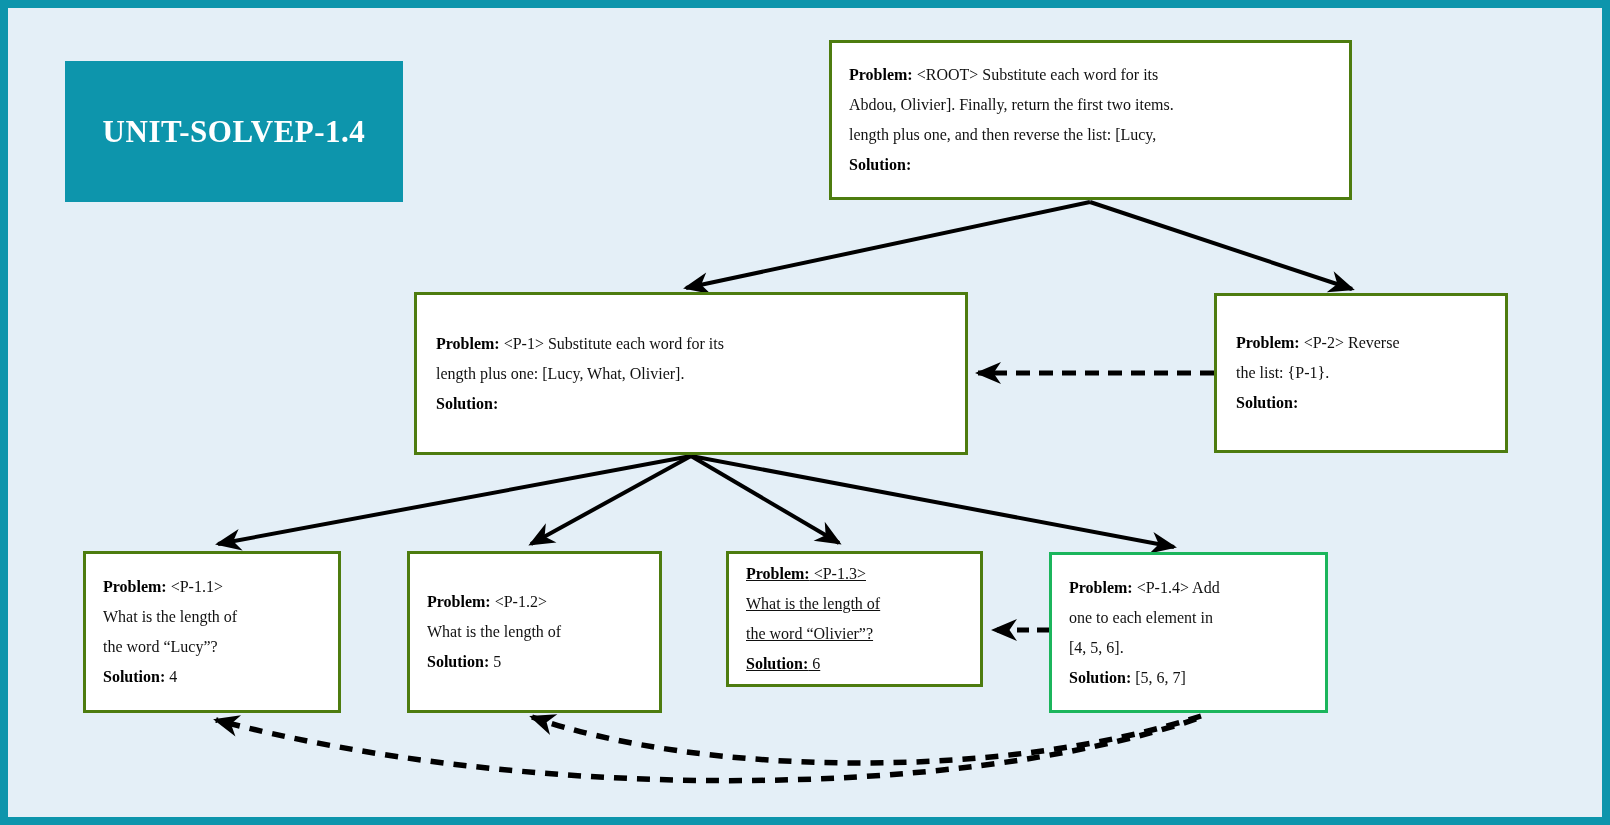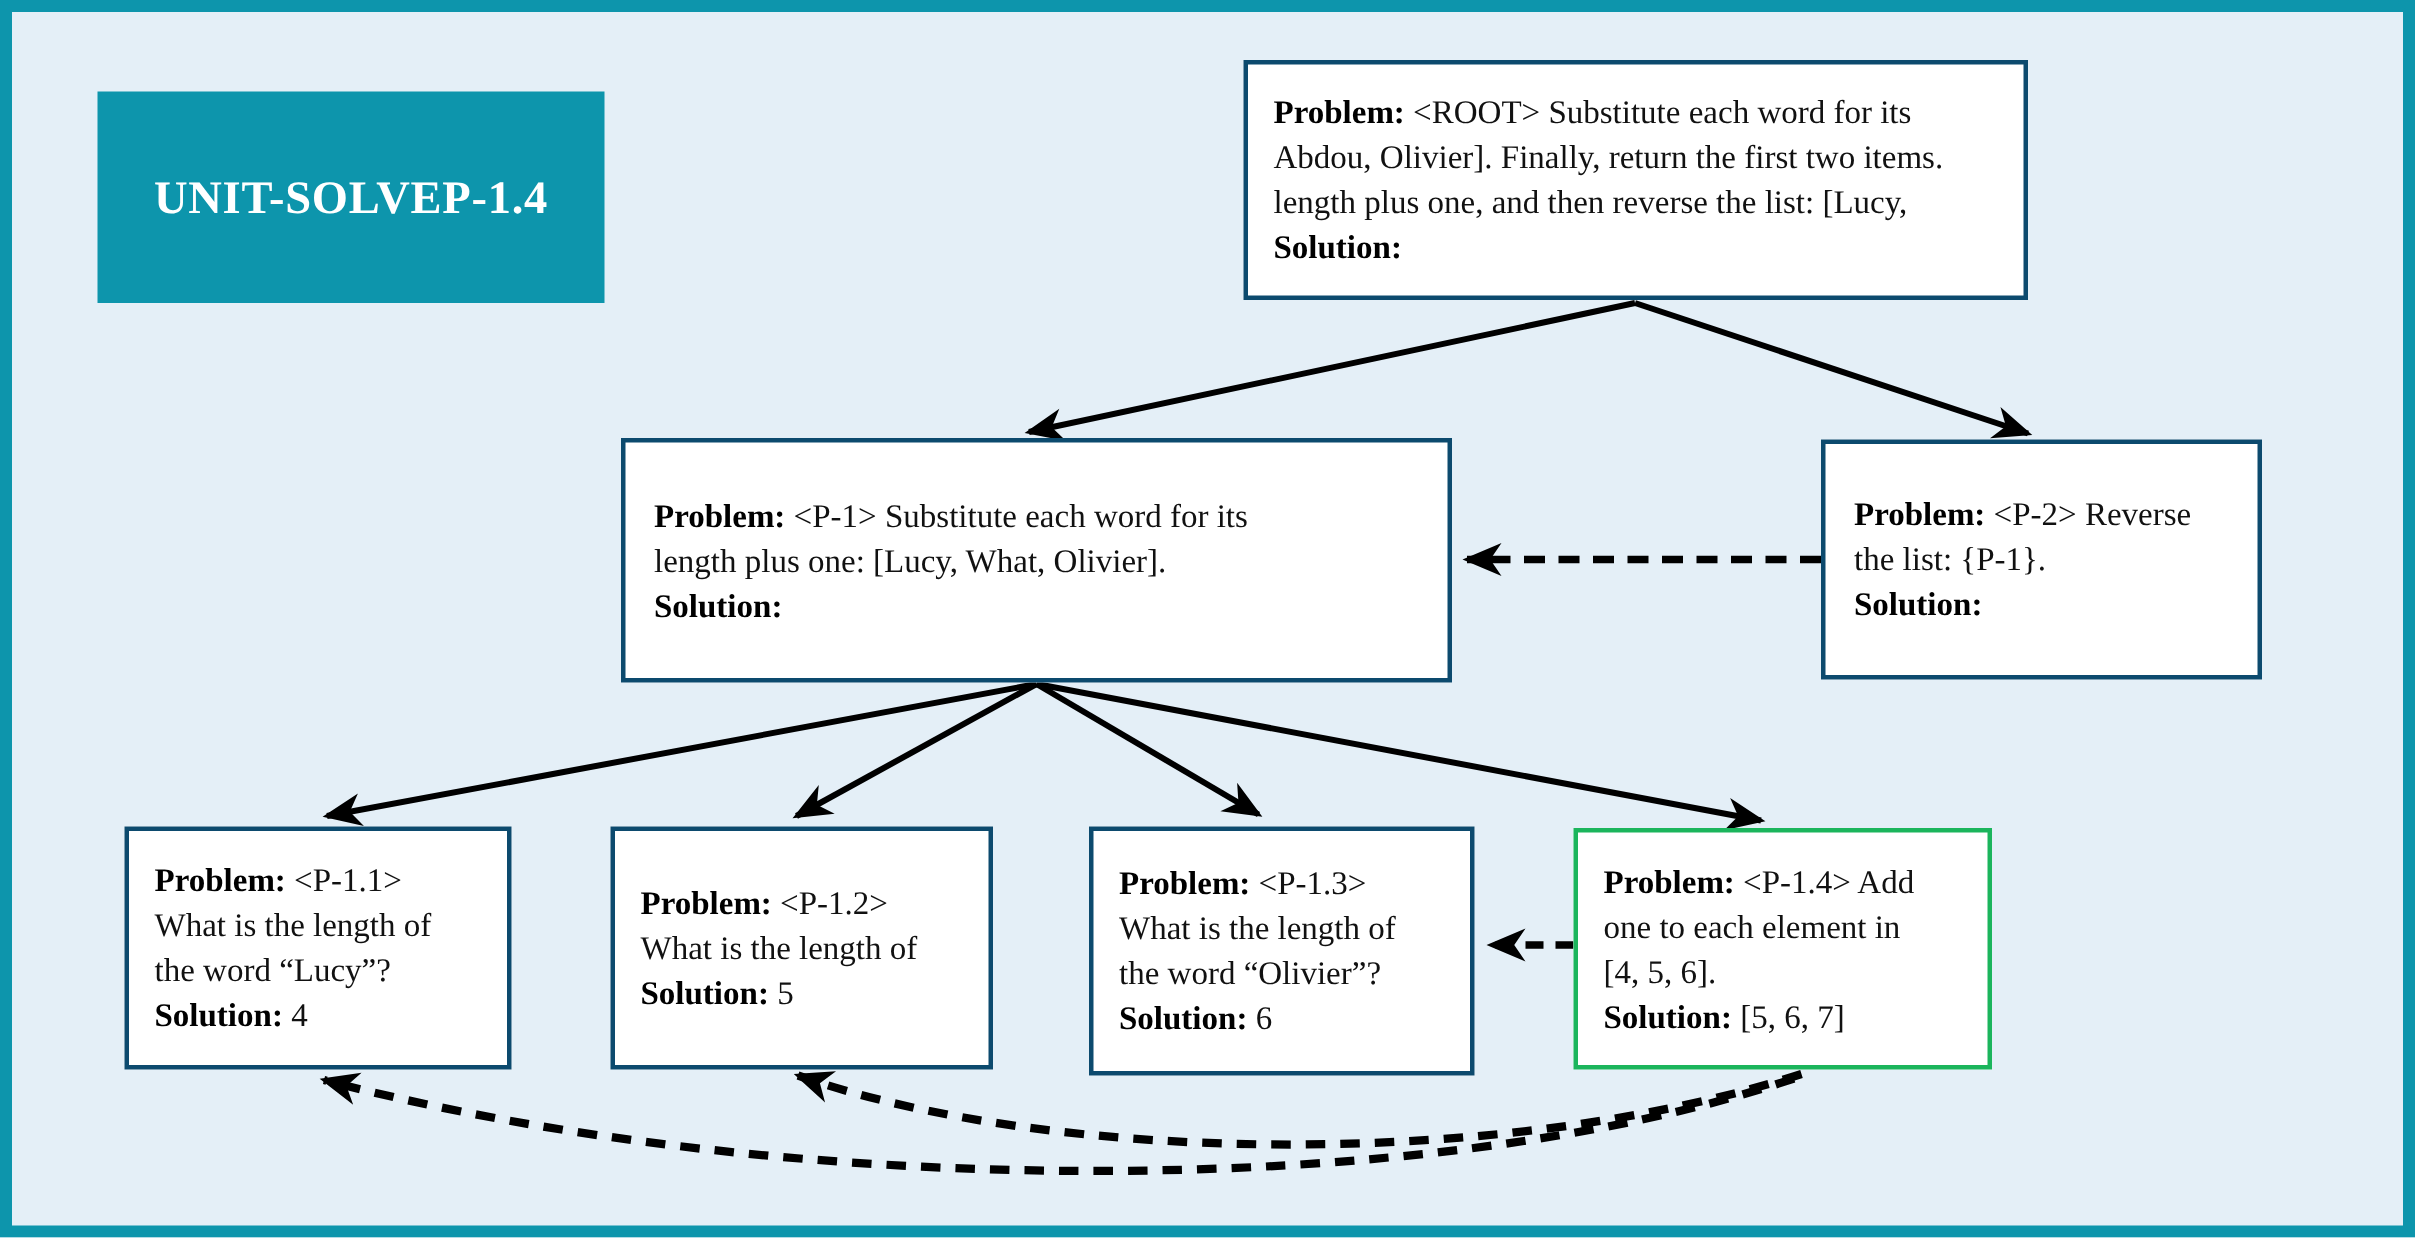--- a/index.html
+++ b/index.html
@@ -7,32 +7,32 @@
   .canvas{position:relative;width:1610px;height:825px;background:#E4EFF7;overflow:hidden;}
   .frame{position:absolute;inset:0;border:8px solid #0D95AC;pointer-events:none;z-index:30;}
   .edges{position:absolute;left:0;top:0;width:1610px;height:825px;z-index:5;}
   .badge{
     position:absolute;left:65px;top:61px;width:338px;height:141px;
     background:#0D95AC;color:#ffffff;display:flex;flex-direction:row;
     align-items:center;justify-content:center;z-index:10;
     font-weight:bold;font-size:31px;line-height:47px;letter-spacing:0.5px;
   }
   .node{
-    position:absolute;background:#ffffff;border:3px solid #0c4a6e;box-sizing:border-box;
+    position:absolute;background:#ffffff;border:3px solid #4d7c0f;box-sizing:border-box;
     display:flex;flex-direction:column;justify-content:center;
-    color:#111111;font-size:22px;line-height:30px;z-index:10;
+    color:#111111;font-size:16px;line-height:30px;z-index:10;
   }
   .node .line{white-space:nowrap;}
   .node b{font-weight:bold;color:#000000;}
   #node-root {left:829px;top:40px;width:523px;height:160px;padding:0 17px;}
   #node-p1   {left:414px;top:292px;width:554px;height:163px;padding:0 19px;}
   #node-p2   {left:1214px;top:293px;width:294px;height:160px;padding:0 19px;}
   #node-p11  {left:83px;top:551px;width:258px;height:162px;padding:0 17px;}
   #node-p12  {left:407px;top:551px;width:255px;height:162px;padding:0 17px;}
-  #node-p13  {left:726px;top:551px;width:257px;height:166px;padding:0 17px;}
+  #node-p13  {left:726px;top:551px;width:257px;height:136px;padding:0 17px;text-decoration:underline;}
   #node-p14  {left:1049px;top:552px;width:279px;height:161px;padding:0 17px;border-color:#1BB55C;}
 </style>
 </head>
 <body>
 
 <div class="canvas">
 
   <svg class="edges" viewBox="0 0 1610 825" xmlns="http://www.w3.org/2000/svg">
     <defs>
       <marker id="ah" markerUnits="userSpaceOnUse" markerWidth="28" markerHeight="24" refX="24" refY="12" orient="auto">

